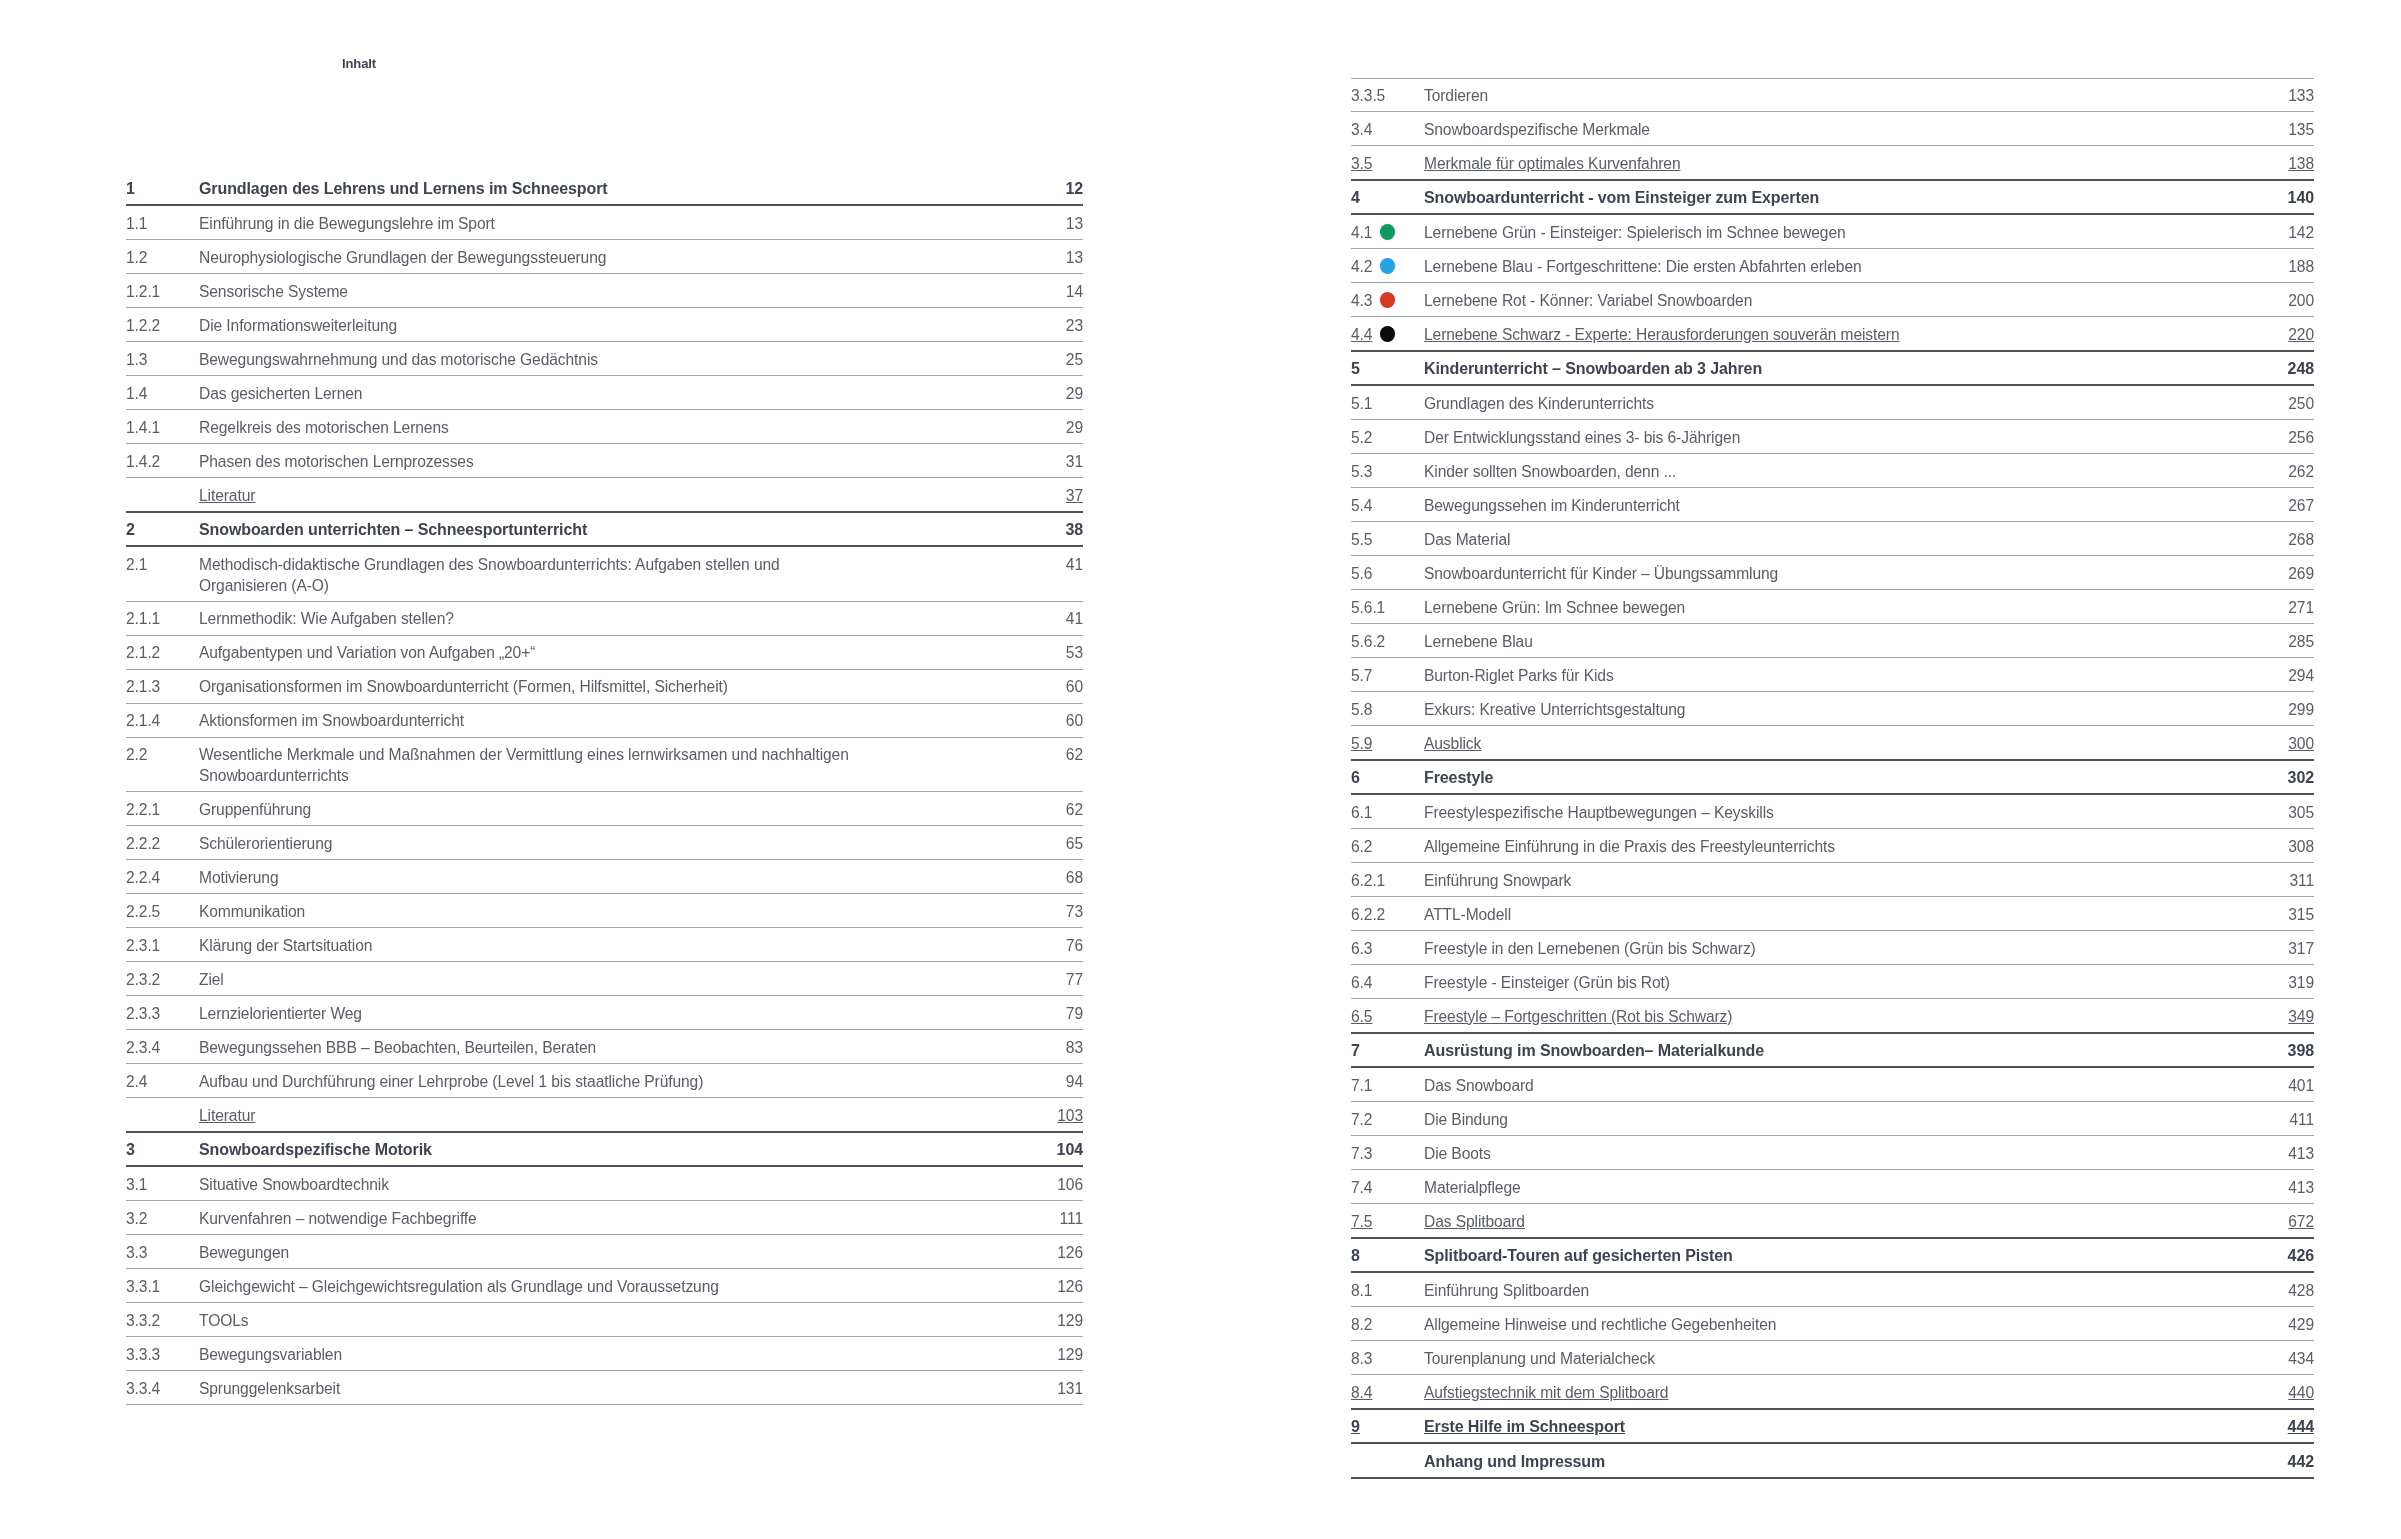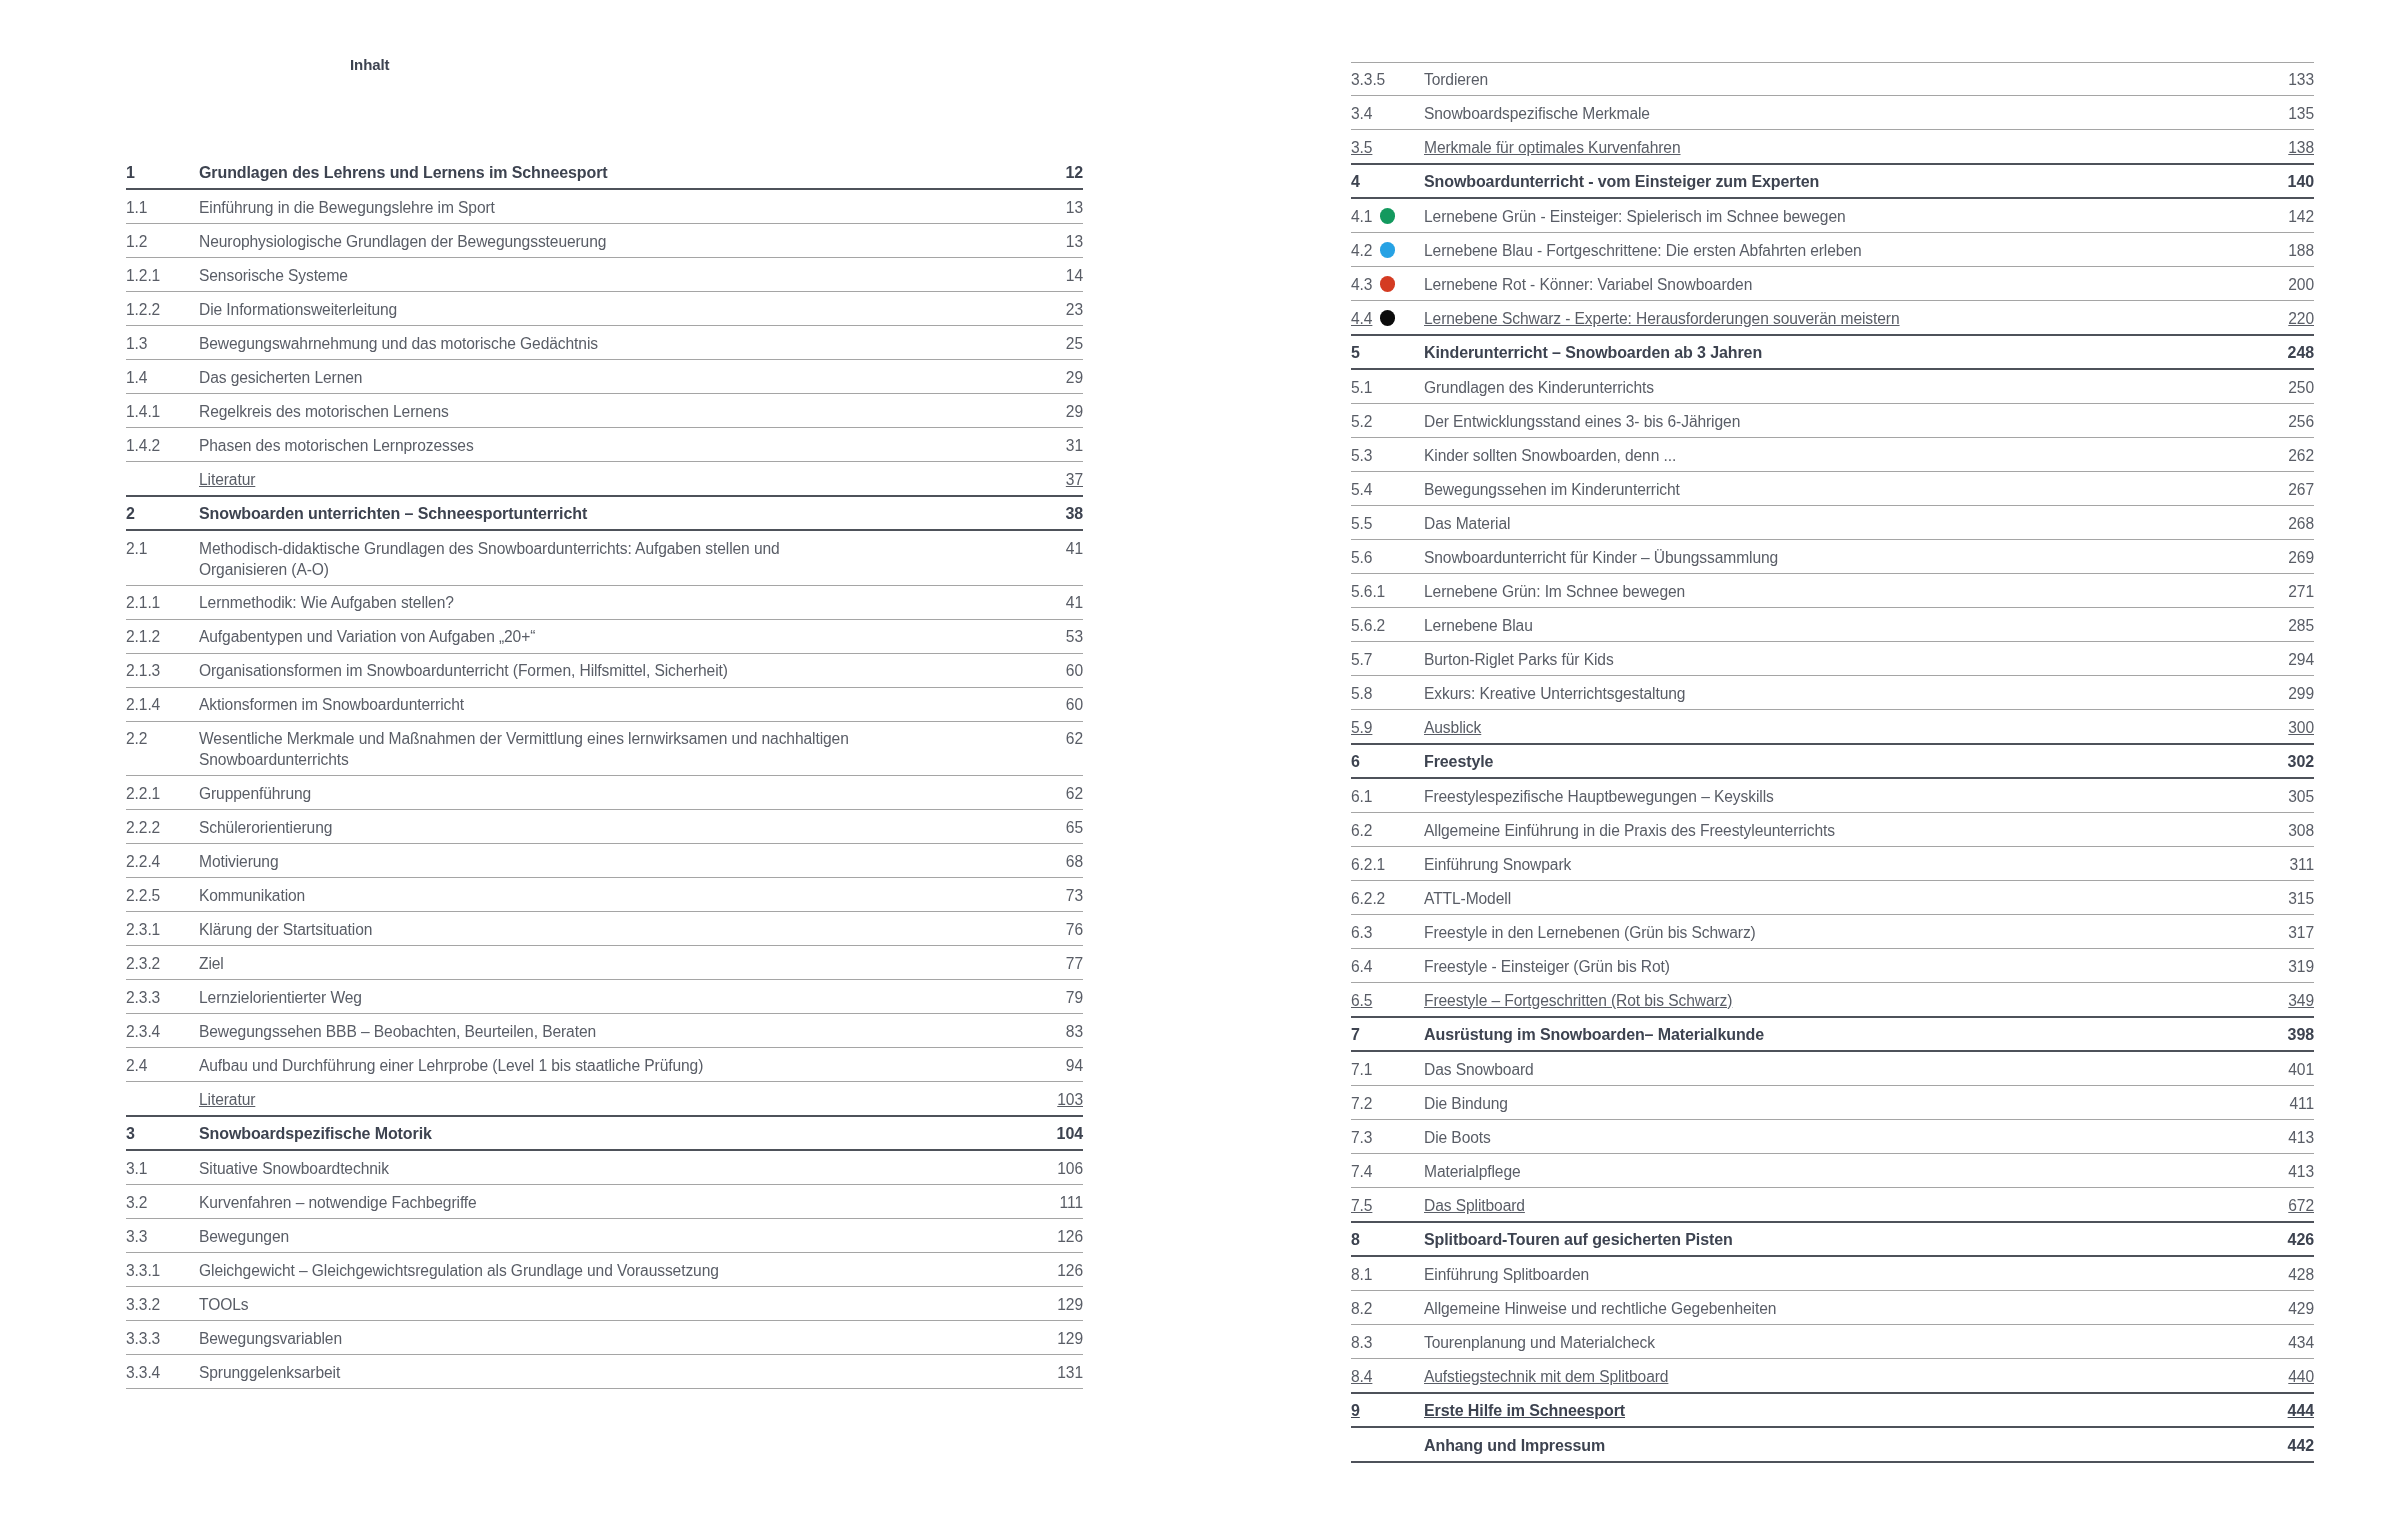--- a/index.html
+++ b/index.html
@@ -12,31 +12,32 @@
   body{
     position:relative;
     width:2401px;
     height:1540px;
     background:#ffffff;
     font-family:"Liberation Sans", sans-serif;
     overflow:hidden;
   }
   .page-heading{
     position:absolute;
-    left:350px;
+    left:342px;
     top:56px;
-    font-size:15px;
+    font-size:13px;
     font-weight:700;
     color:var(--text-bold);
     letter-spacing:-0.1px;
   }
   .col{
     position:absolute;
     display:flex;
     flex-direction:column;
+    margin-top:16px;
   }
   .col-left{ left:126px;  top:156px; width:957px; }
   .col-right{ left:1351px; top:62px; width:963px; }
   .row{
     display:flex;
     align-items:flex-start;
     box-sizing:border-box;
     min-height:34px;
     padding:6.3px 0 5.2px 0;
     border-bottom:1.6px solid var(--rule-light);

